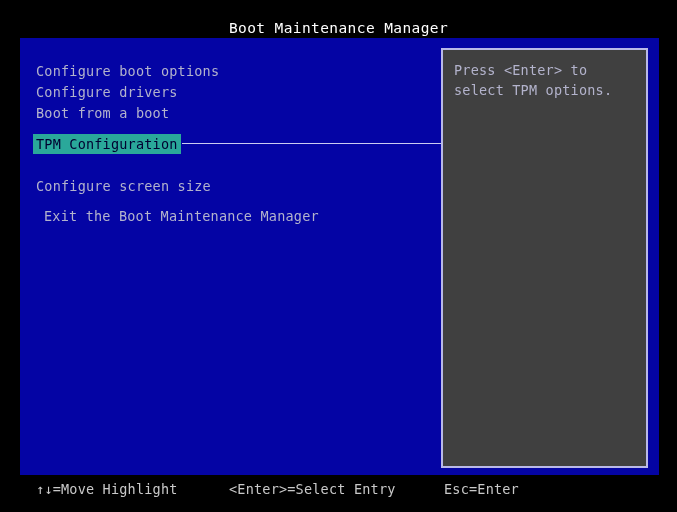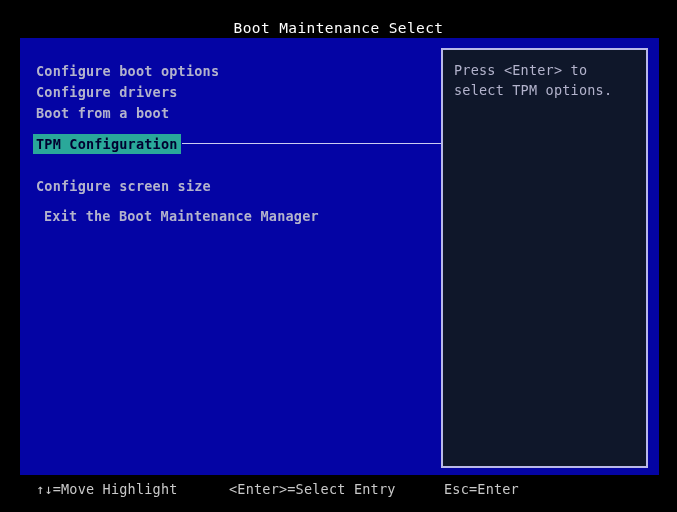--- a/index.html
+++ b/index.html
@@ -57,21 +57,20 @@
   }
 
   .menu-row {
     position: absolute;
     left: 0;
     height: 20px;
     line-height: 20px;
     font-size: 13.5px;
     white-space: pre;
     letter-spacing: 0.2px;
-    font-weight: bold;
   }
   .menu-row .menu-text {
     display: inline-block;
     padding: 0 3px;
   }
 
   .menu-row.normal {
     color: #b3b3cc;
   }
   .menu-row.normal .menu-text {
@@ -95,21 +94,21 @@
 
   
   #help-box {
     position: absolute;
     left: 421px;
     top: 10px;
     width: 207px;
     height: 420px;
     border: 2px solid #b9b9e8;
     box-sizing: border-box;
-    background: #0f172a;
+    background: #404040;
   }
   #help-text {
     position: absolute;
     left: 11px;
     top: 10px;
     width: 185px;
     color: #b3b3cc;
     font-size: 13.5px;
     line-height: 20px;
     white-space: pre-line;
@@ -137,21 +136,21 @@
   }
   #hint-move   { left: 36px; }
   #hint-select { left: 229px; }
   #hint-exit   { left: 444px; }
 </style>
 </head>
 <body>
 
 <div id="screen">
 
-  <div id="title-bar">Boot Maintenance Select</div>
+  <div id="title-bar">Boot Maintenance Manager</div>
 
   <div id="main-panel">
 
     <div id="menu-list">
 
     <div class="menu-row normal" style="top: 23px; left: 13px;"><span class="menu-text">Configure boot options</span></div>
         <div class="menu-row normal" style="top: 44px; left: 13px; text-align: right;"><span class="menu-text">Configure drivers</span></div>
         <div class="menu-row normal" style="top: 65px; left: 13px;"><span class="menu-text">Boot from a boot</span></div>
         <div class="menu-row normal" style="top: 138px; left: 13px;"><span class="menu-text">Configure screen size</span></div>
         <div class="menu-row selected" style="top: 96px; left: 13px;"><span class="menu-text">TPM Configuration</span></div>

